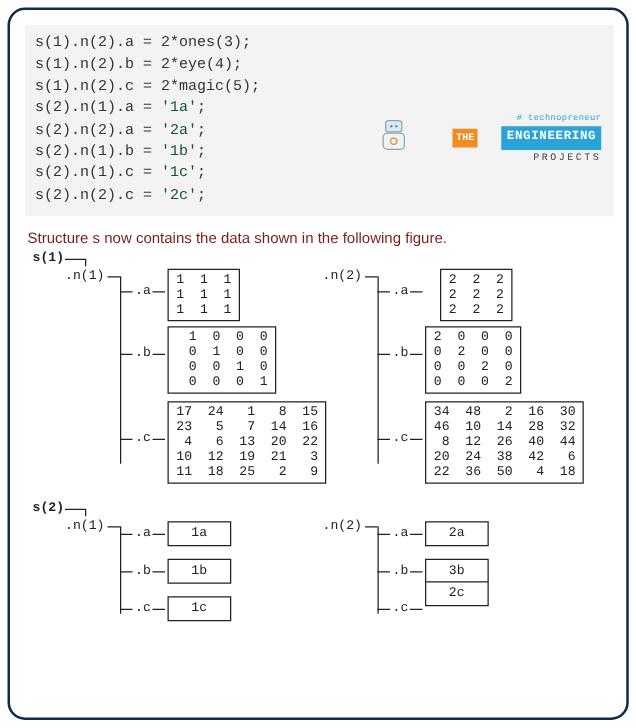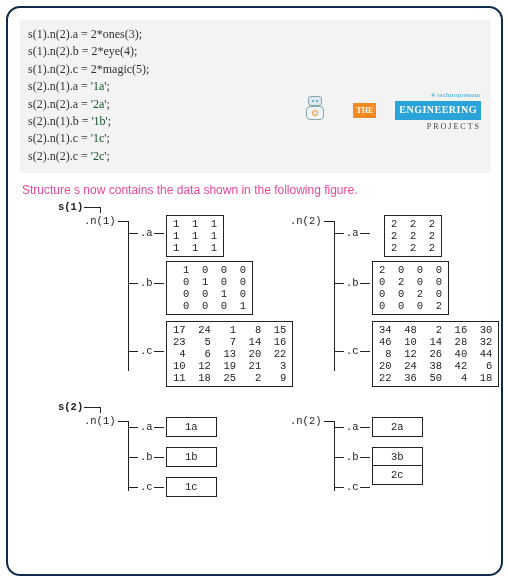--- a/index.html
+++ b/index.html
@@ -17,21 +17,21 @@
     border-radius: 14px;
     margin: 6px;
     width: 497px;
     height: 570px;
     padding: 12px 10px 8px 12px;
     position: relative;
     background: #fff;
   }
   .code-block {
     background: #f3f3f3;
-    font-family: Liberation Serif, serif;
+    font-family: Liberation Mono, monospace;
     font-size: 12px;
     line-height: 1.45;
     padding: 6px 8px 8px 8px;
     color: #333;
     position: relative;
   }
   .code-line { white-space: pre; }
   .str { color: #14532d; }
   .logo {
     position: absolute;
@@ -86,32 +86,31 @@
   .robot .eye { width:2px; height:2px; background:#2aa3d8; position:absolute; top:3px; border-radius:50%; }
   .robot .eye.l{left:3px;} .robot .eye.r{right:3px;}
   .robot .body {
     width: 18px; height: 14px; background: #eef3f7; border:1px solid #8aa;
     border-radius:4px; position:absolute; top:10px; left:3px;
   }
   .robot .gear { width:6px;height:6px;border:1px solid #f58a1f;border-radius:50%;position:absolute;top:3px;left:5px; }
 
   .caption {
     font-size: 12px;
-    color: #ec4899;
+    color: #7f1d1d;
     margin: 10px 0 4px 2px;
   }
 
   .diagram {
     font-family: "Courier New", monospace;
     font-size: 10.5px;
     line-height: 1.15;
     color: #222;
     position: relative;
     height: 340px;
-    margin-left: 32px;
   }
   .slabel { position: absolute; font-weight: bold; }
   .nlabel { position: absolute; }
   .flabel { position: absolute; }
   .box {
     position: absolute;
     border: 1px solid #222;
     padding: 2px 6px;
     background: #fff;
     white-space: pre;

